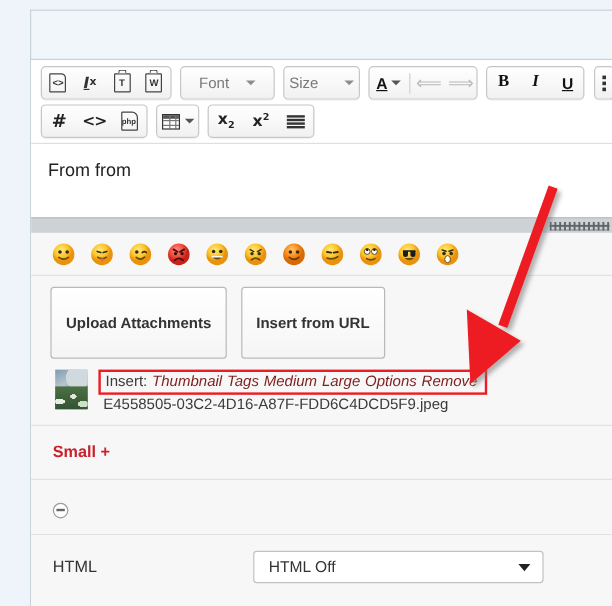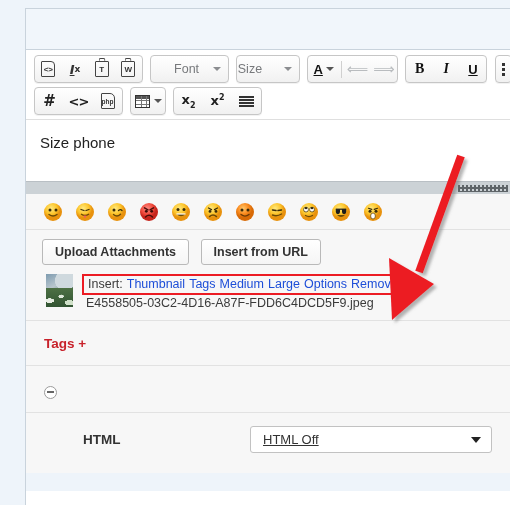--- a/index.html
+++ b/index.html
@@ -55,21 +55,21 @@
     display:flex; align-items:center; justify-content:center;
     font-size:13px; color:#333;
     cursor:pointer;
     position:relative;
   }
   .tb-btn.wide { width:34px; }
   .tb-sep {
     width:1px; height:17px; background:#d0d0d0; margin:0 2px;
   }
   .combo {
-    display:flex; align-items:center; justify-content:flex-end;
+    display:flex; align-items:center; justify-content:center;
     border:1px solid #c6c6c6; border-radius:4px;
     background:linear-gradient(#ffffff,#f1f1f1);
     height:28px; padding:0 7px;
     color:#77797c; font-size:12.5px;
     box-shadow:0 1px 0 rgba(0,0,0,.05);
     cursor:pointer;
   }
   .combo .cap { white-space:nowrap; }
   .caret {
     width:0;height:0;border-left:4px solid transparent;border-right:4px solid transparent;
@@ -162,21 +162,21 @@
   #attach-panel {
     background:#f7f7f7;
     padding:9px 0 10px 16px;
     border-bottom:1px solid #e2e2e2;
   }
   .btn {
     display:inline-block;
     border:1px solid #b9b9b9;
     background:linear-gradient(#ffffff,#f5f5f5);
     border-radius:3px;
-    padding:5px 12px;
+    padding:22px 12px;
     font-size:12.5px; font-weight:bold;
     color:#333;
     cursor:pointer;
     margin-right:7px;
   }
   #attach-row {
     display:flex; align-items:flex-start;
     margin-top:9px;
   }
   #thumb {
@@ -203,21 +203,21 @@
   #insert-wrap { flex:1 1 auto; }
   #insert-box {
     display:inline-block;
     border:2px solid #ec1c24;
     padding:1px 6px 2px 4px;
     font-size:12.5px;
     white-space:nowrap;
   }
   #insert-box .lbl { color:#3b3b3b; }
   #insert-box a {
-    color:#1d4ed8; text-decoration:none; cursor:pointer; margin-left:4px;
+    color:#7f1d1d; text-decoration:none; cursor:pointer; margin-left:4px;font-style:italic;
   }
   #filename {
     font-size:12.5px; color:#3b3b3b; margin-top:1px; padding-left:4px;
   }
 
   
   .section {
     background:#f7f7f7;
     border-bottom:1px solid #e2e2e2;
     padding:13px 0 13px 18px;
@@ -234,30 +234,29 @@
   }
   .minus-circle i { display:block;width:7px;height:1.6px;background:#666; }
 
   #html-row {
     background:#f7f7f7;
     padding:14px 0 20px 18px;
     display:flex; align-items:center;
     border-bottom:none;
     height:60px;
   }
-  #html-label { font-size:13.5px; color:#333; width:167px; font-weight:bold;margin-left:39px;}
+  #html-label { font-size:13.5px; color:#333; width:167px; font-weight:normal;}
   #html-select {
     width:242px; height:27px;
     border:1px solid #c2c2c2; border-radius:3px;
     background:#fff;
     display:flex;align-items:center;justify-content:space-between;
     padding:0 10px 0 12px;
     font-size:13px; color:#333;
     cursor:pointer;
-    text-decoration:underline;
   }
   #html-select .caret2 {
     width:0;height:0;border-left:5px solid transparent;border-right:5px solid transparent;
     border-top:6px solid #222;
   }
   #bottom-fill {
     background:#eef4fa;
     height:18px;
   }
 
@@ -369,21 +368,21 @@
             <span class="sub-sup gl">x<sup>2</sup></span>
           </div>
           <div class="tb-btn">
             <span class="justify-ic"></span>
           </div>
         </div>
       </div>
     </div>
 
     <div id="content-area">
-      <span>Size phone</span>
+      <span>From from</span>
     </div>
 
     <div id="statusbar">
       <div id="grip"></div>
     </div>
 
     <div id="emoji-bar">
       <svg width="458" height="22" viewBox="0 0 458 22">
         <defs>
           <radialGradient id="gy" cx="40%" cy="30%">
@@ -477,21 +476,21 @@
           <div id="insert-box">
             <span class="lbl">Insert:</span><a>Thumbnail</a><a>Tags</a><a>Medium</a><a>Large</a><a>Options</a><a>Remove</a>
           </div>
           <div id="filename">E4558505-03C2-4D16-A87F-FDD6C4DCD5F9.jpeg</div>
         </div>
       </div>
     </div>
 
     <div class="section">
       <span class="sec-title">
-        <span>Tags +</span>
+        <span>Small +</span>
       </span>
     </div>
 
     <div class="section" style="border-bottom:1px solid #e2e2e2;">
       <span class="sec-title">
         <span class="minus-circle">
             <i></i>
           </span>
       </span>
     </div>

